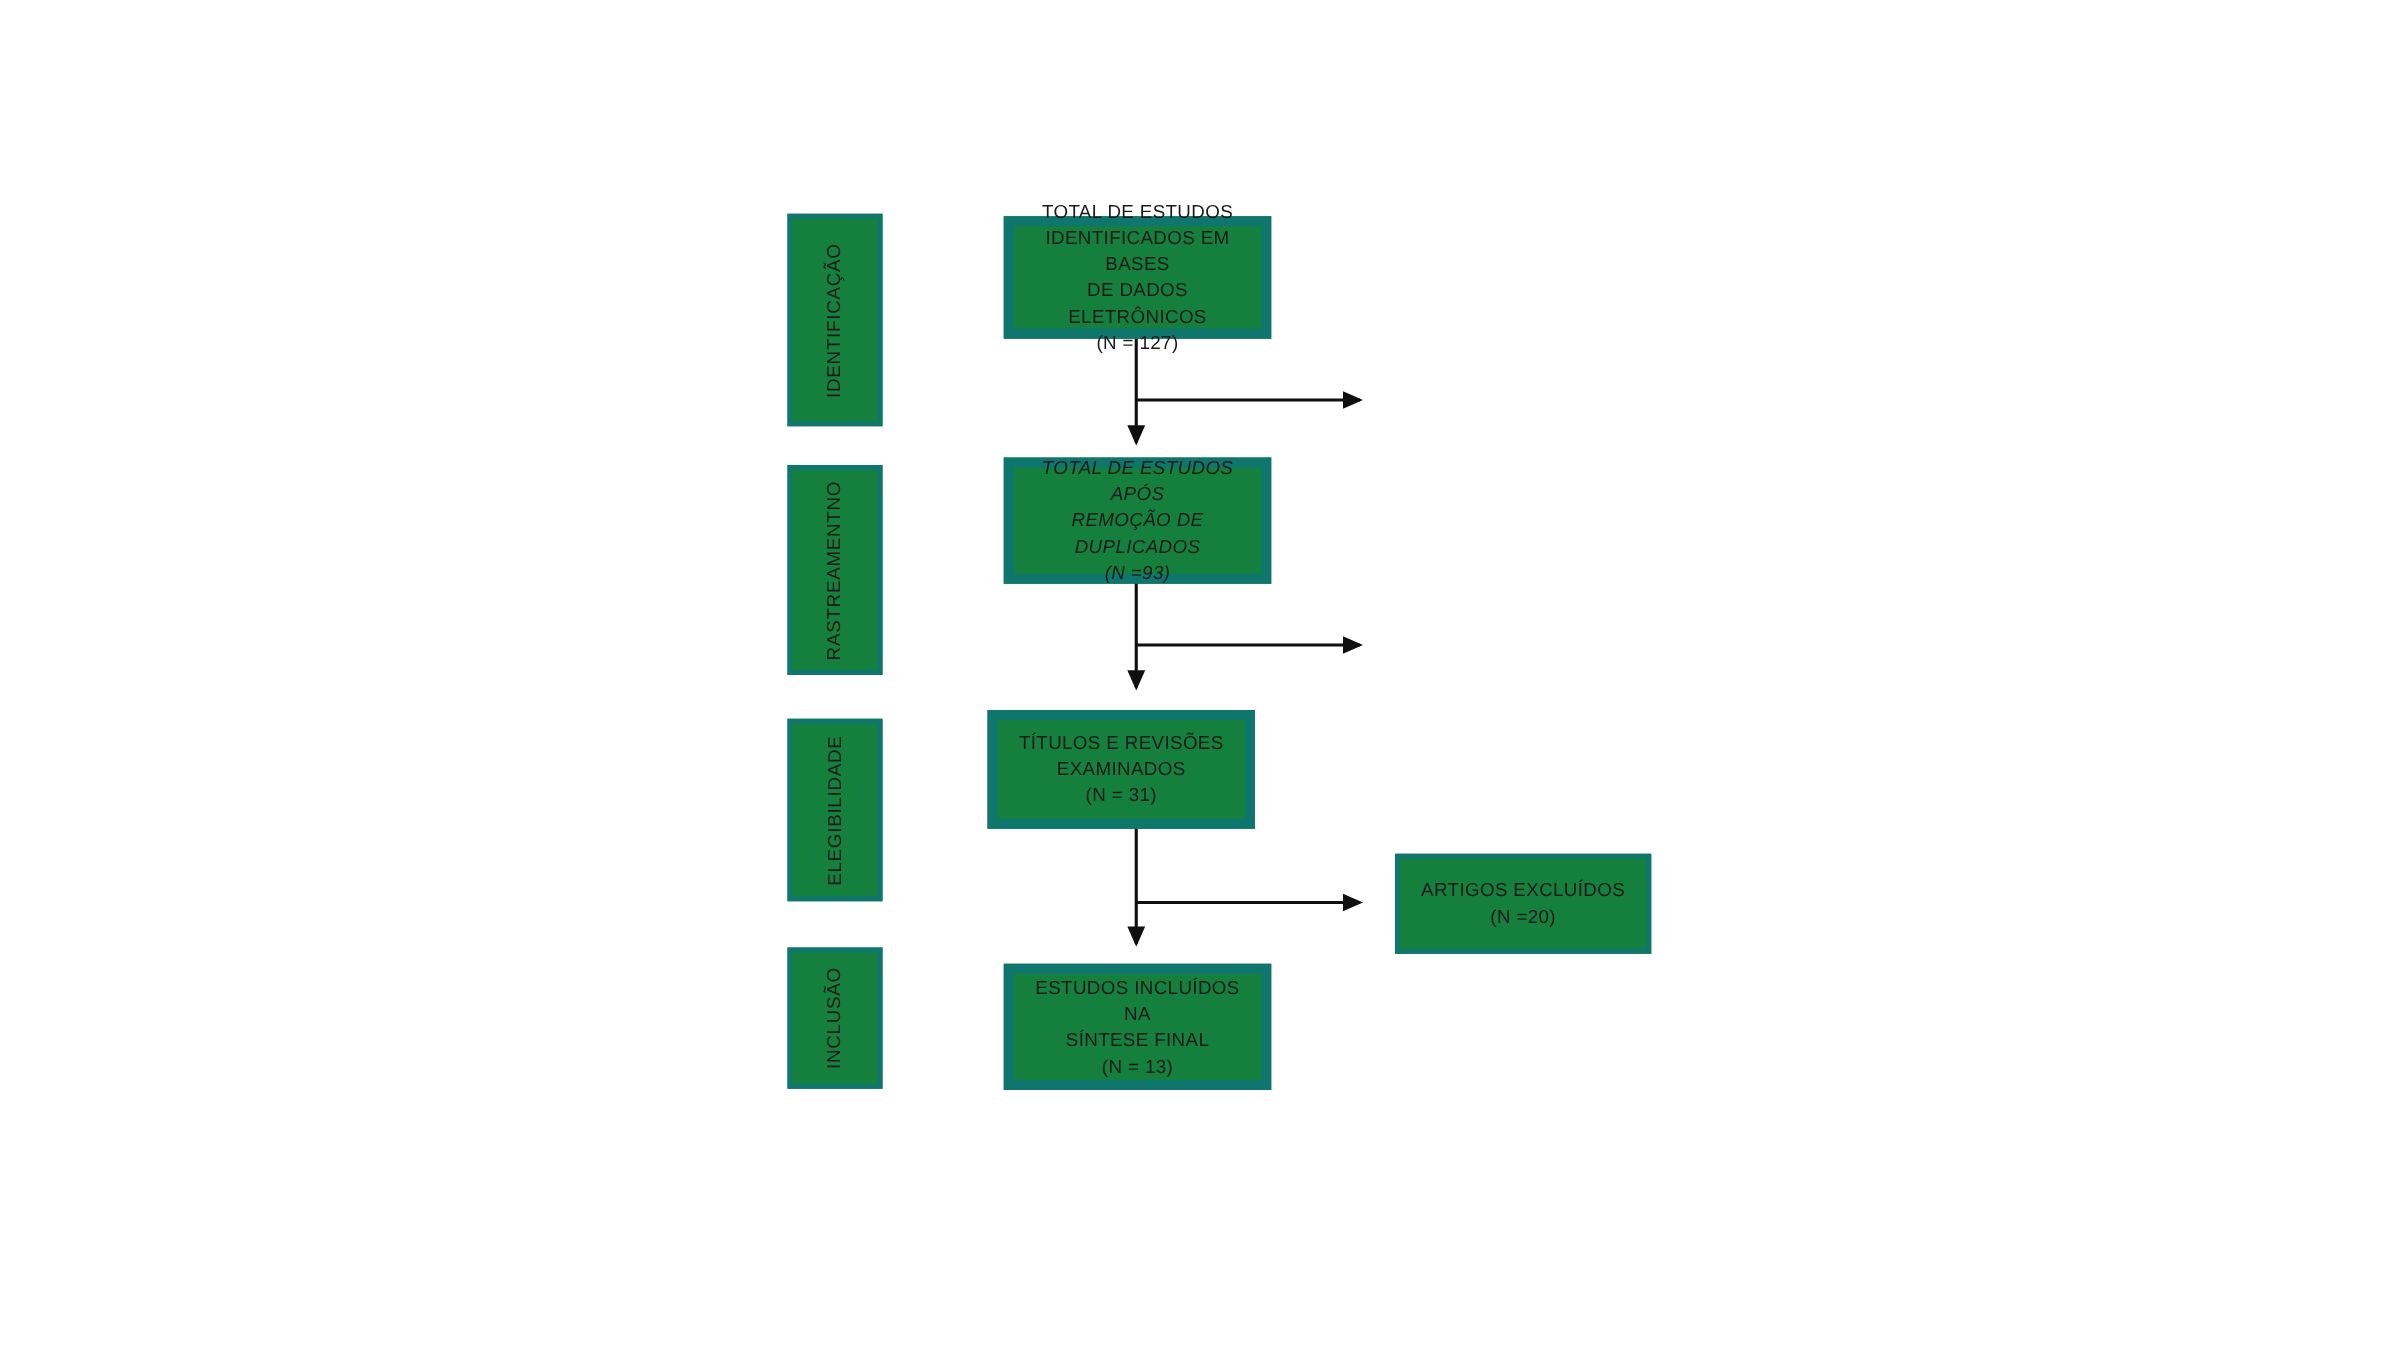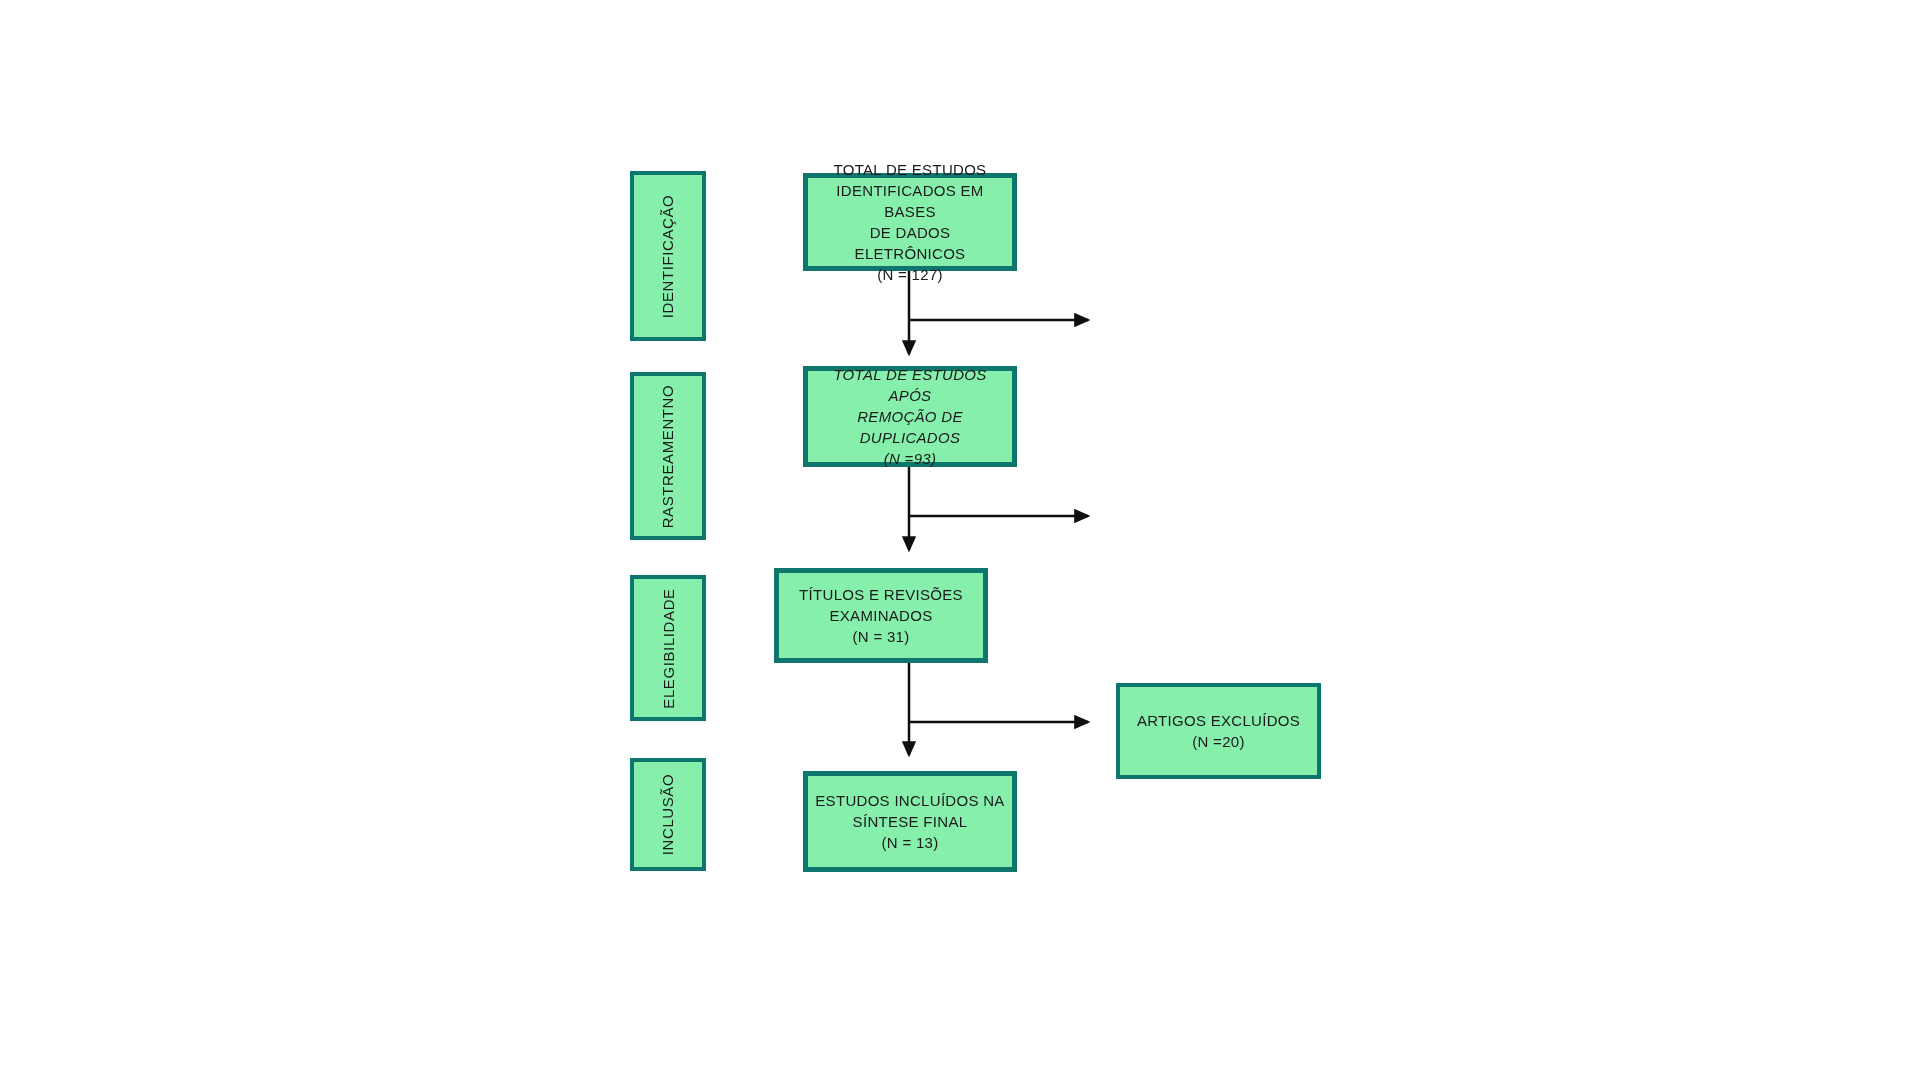--- a/index.html
+++ b/index.html
@@ -13,22 +13,22 @@
     width: 1920px;
     height: 1080px;
     background: #ffffff;
     font-family: "Liberation Sans", "DejaVu Sans", sans-serif;
     color: #1a1a1a;
     overflow: hidden;
   }
   .box {
     position: absolute;
     box-sizing: border-box;
-    background: #86efac;
-    border: 5px solid #0f766e;
+    background: #15803d;
+    border: 8px solid #0f766e;
     display: flex;
     align-items: center;
     justify-content: center;
     text-align: center;
   }
   .box .txt {
     white-space: pre-line;
     font-size: 15px;
     line-height: 21px;
     letter-spacing: 0.3px;
@@ -48,26 +48,26 @@
     border-width: 4px;
   }
   
   .pos-s0 { left: 630px; top: 171px; width: 76px; height: 170px; }
   .pos-s1 { left: 630px; top: 372px; width: 76px; height: 168px; }
   .pos-s2 { left: 630px; top: 575px; width: 76px; height: 146px; }
   .pos-s3 { left: 630px; top: 758px; width: 76px; height: 113px; }
   
   .pos-m0 { left: 803px; top: 173px; width: 214px; height: 98px; }
   .pos-m1 { left: 803px; top: 366px; width: 214px; height: 101px; font-style: italic; }
-  .pos-m2 { left: 774px; top: 568px; width: 214px; height: 95px; }
+  .pos-m2 { left: 790px; top: 568px; width: 214px; height: 95px; }
   .pos-m3 { left: 803px; top: 771px; width: 214px; height: 101px; }
   
   .pos-r0 { left: 1116px; top: 285px; width: 205px; height: 80px; }
   .pos-r1 { left: 1116px; top: 476px; width: 205px; height: 80px; }
-  .pos-r2 { left: 1116px; top: 683px; width: 205px; height: 96px; }
+  .pos-r2 { left: 1116px; top: 683px; width: 205px; height: 80px; }
   .arrows {
     position: absolute;
     left: 0;
     top: 0;
     pointer-events: none;
   }
 </style>
 </head>
 <body>
 

